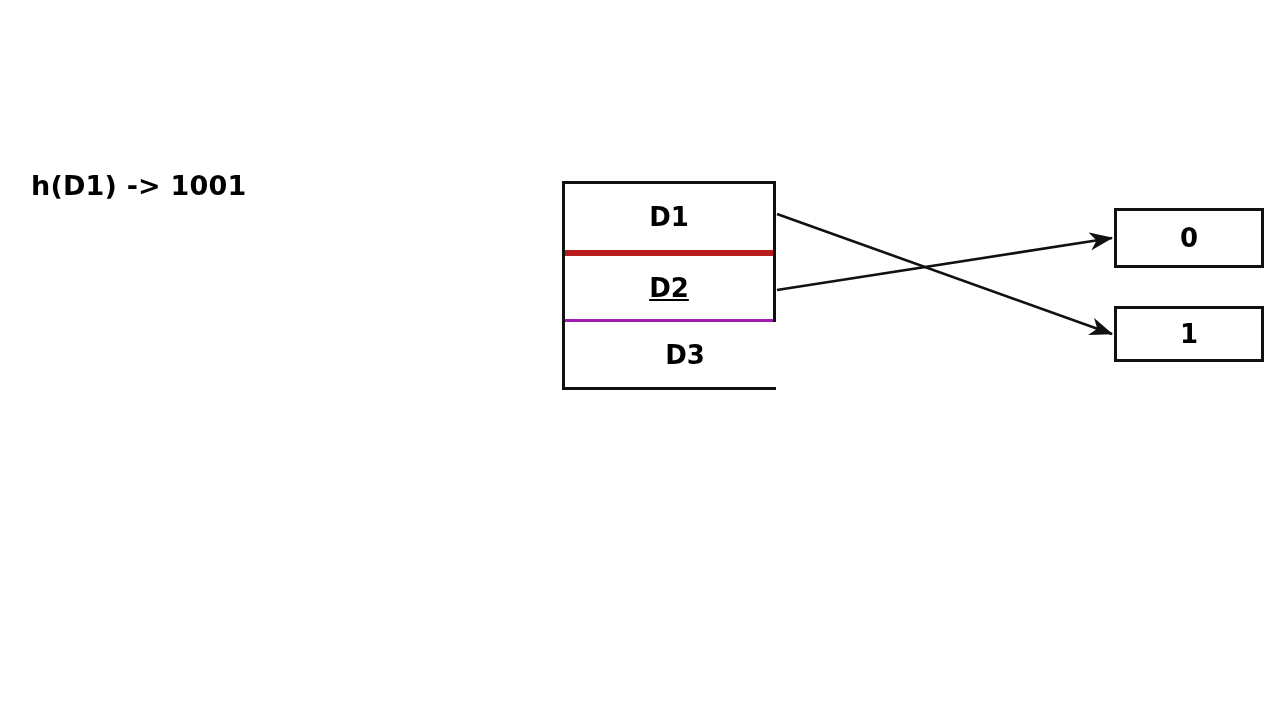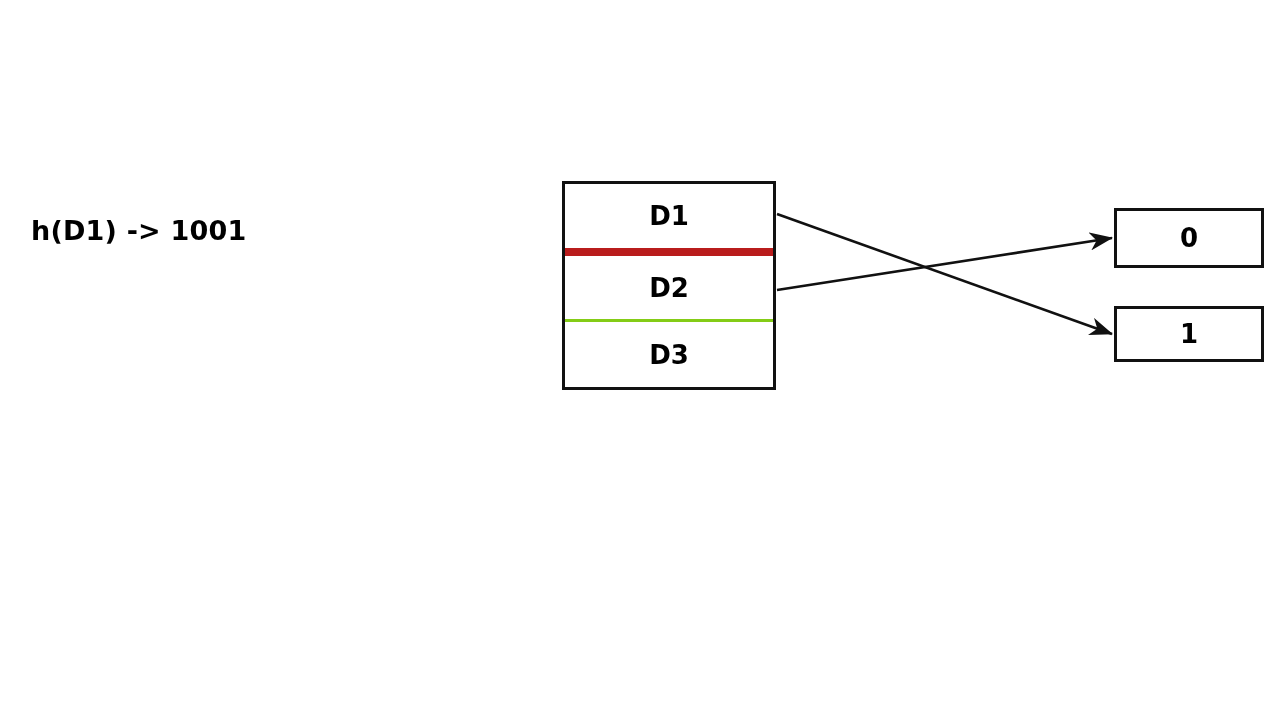--- a/index.html
+++ b/index.html
@@ -32,21 +32,20 @@
     width: 340px;
   }
   .hash-line {
     font-family: "DejaVu Sans", "Liberation Sans", sans-serif;
     font-size: 27px;
     font-weight: bold;
     line-height: 45px;
     letter-spacing: 0.2px;
     white-space: pre;
     color: #000000;
-    margin-top: 45px;
   }
 
   
   .data-table {
     position: absolute;
     left: 562px;
     top: 181px;
     width: 214px;
     height: 209px;
     box-sizing: border-box;
@@ -54,23 +53,23 @@
     background: #ffffff;
   }
   .data-row {
     box-sizing: border-box;
     width: 100%;
     display: flex;
     align-items: center;
     justify-content: center;
     background: #ffffff;
   }
-  .data-row.r0 { height: 72px; border-bottom: 8px solid #b91c1c; }
-  .data-row.r1 { height: 66px; border-bottom: 3px solid #84cc16; }
-  .data-row.r2 { height: 65px; }
+  .data-row.r0 { height: 72px; border-bottom: 6px solid #b91c1c; }
+  .data-row.r1 { height: 66px; border-bottom: 3px solid #a21caf; text-decoration: underline; }
+  .data-row.r2 { height: 65px; margin-left: 16px; }
   .data-row .cell-label {
     font-size: 26px;
     font-weight: bold;
     font-family: "DejaVu Sans", "Liberation Sans", sans-serif;
     color: #000000;
     line-height: 1;
   }
 
   
   .bucket {

